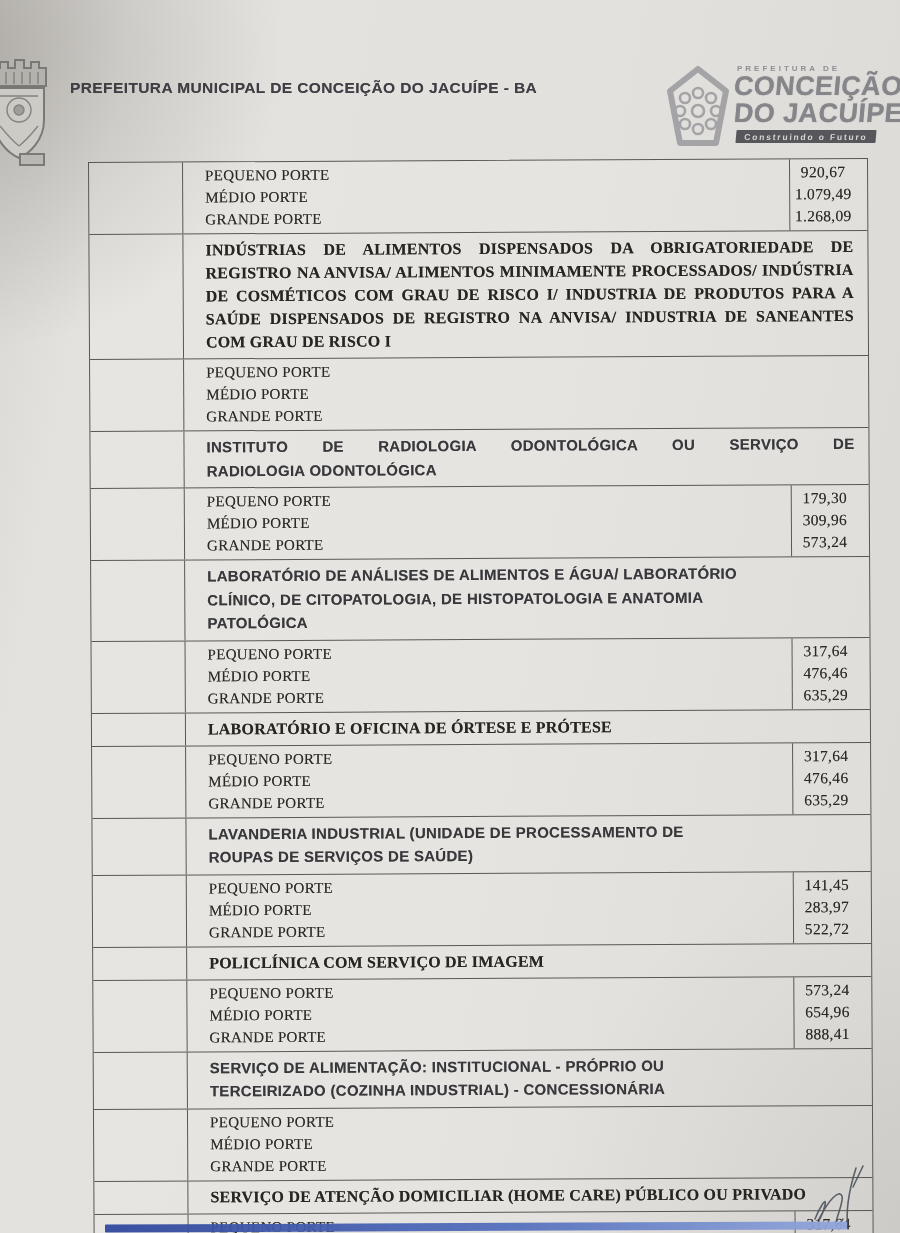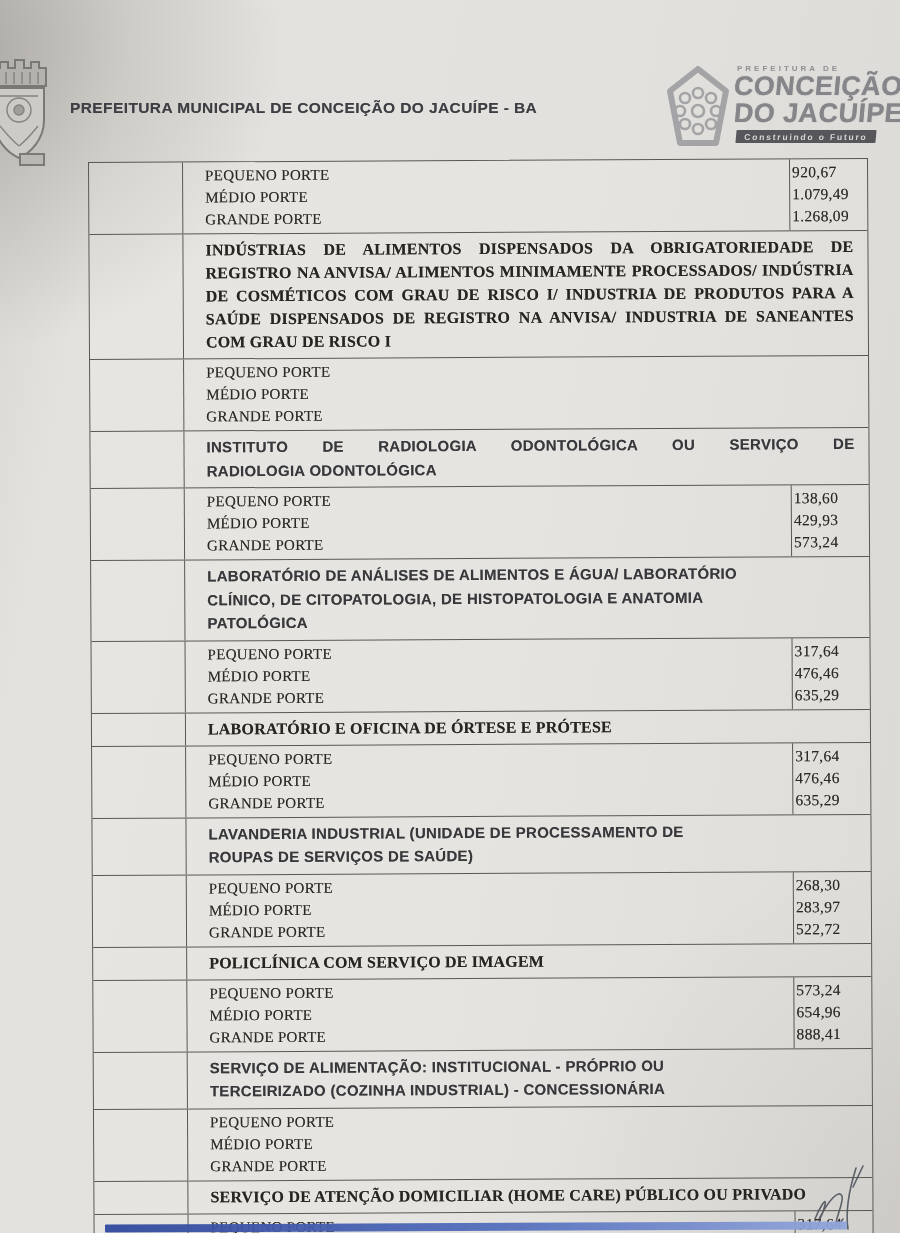--- a/index.html
+++ b/index.html
@@ -13,21 +13,21 @@
     width:900px;height:1233px;position:relative;overflow:hidden;
     font-family:"Liberation Sans","DejaVu Sans",sans-serif;
     background:
       radial-gradient(circle at -2% 4%, rgba(85,80,75,.30), rgba(85,80,75,0) 20%),
       radial-gradient(circle at 101% 99%, rgba(120,115,110,.14), rgba(120,115,110,0) 24%),
       linear-gradient(100deg,#d7d5d1 0%,#e4e2de 12%,#e3e1dd 55%,#dbd9d5 100%);
   }
   
   .crest{position:absolute;left:-16px;top:56px;width:70px;height:112px;opacity:.85;}
   .org{
-    position:absolute;left:70px;top:96px;width:580px;
+    position:absolute;left:70px;top:76px;width:580px;
     font-weight:700;font-size:15.5px;line-height:23px;letter-spacing:.4px;
     color:#3e3e44;text-shadow:0 0 .5px rgba(62,62,68,.55);
   }
   .logo{position:absolute;left:664px;top:50px;width:236px;height:118px;}
   .logo .pent{position:absolute;left:2px;top:14px;width:64px;height:86px;opacity:.8;}
   .logo .eyebrow{
     position:absolute;left:73px;top:14px;width:160px;
     font-size:8px;font-weight:700;letter-spacing:3px;color:#8f8f94;
   }
   .logo .big{
@@ -54,21 +54,21 @@
     background:rgba(255,255,255,.10);
     box-sizing:border-box;
   }
   .trow{display:flex;border-top:1px solid var(--line);}
   .trow:first-child{border-top:none;}
   .cell{box-sizing:border-box;}
   .cell.left{width:94px;flex:none;border-right:1px solid var(--line);}
   .cell.main{flex:1;padding:2px 8px 3px 22px;}
   .cell.val{
     width:78px;flex:none;border-left:1px solid var(--line);
-    padding:2px 13px 3px 2px;text-align:left;
+    padding:2px 13px 3px 2px;text-align:center;
   }
   .porte,.fee{
     font-family:"Liberation Serif","DejaVu Serif",serif;
     font-size:15px;line-height:22px;color:var(--ink-serif);
     letter-spacing:.3px;text-shadow:0 0 .4px rgba(43,41,35,.5);
   }
   .fee{font-size:15.5px;}
   .cell.cat{flex:1;padding:4px 14px 5px 22px;}
   .cat.serif .catline{
     font-family:"Liberation Serif","DejaVu Serif",serif;
@@ -172,22 +172,22 @@
         </div>
       </div>
       <div class="trow rates">
         <div class="cell left"></div>
         <div class="cell main">
           <div class="porte">PEQUENO PORTE</div>
           <div class="porte">MÉDIO PORTE</div>
           <div class="porte">GRANDE PORTE</div>
         </div>
         <div class="cell val">
-          <div class="fee">138,60</div>
-          <div class="fee">429,93</div>
+          <div class="fee">179,30</div>
+          <div class="fee">309,96</div>
           <div class="fee">573,24</div>
         </div>
       </div>
       <div class="trow category">
         <div class="cell left"></div>
         <div class="cell cat sans">
           <div class="catline">LABORATÓRIO DE ANÁLISES DE ALIMENTOS E ÁGUA/ LABORATÓRIO</div>
           <div class="catline">CLÍNICO, DE CITOPATOLOGIA, DE HISTOPATOLOGIA E ANATOMIA</div>
           <div class="catline">PATOLÓGICA</div>
         </div>
@@ -232,21 +232,21 @@
         </div>
       </div>
       <div class="trow rates">
         <div class="cell left"></div>
         <div class="cell main">
           <div class="porte">PEQUENO PORTE</div>
           <div class="porte">MÉDIO PORTE</div>
           <div class="porte">GRANDE PORTE</div>
         </div>
         <div class="cell val">
-          <div class="fee">268,30</div>
+          <div class="fee">141,45</div>
           <div class="fee">283,97</div>
           <div class="fee">522,72</div>
         </div>
       </div>
       <div class="trow category">
         <div class="cell left"></div>
         <div class="cell cat serif">
           <div class="catline">POLICLÍNICA COM SERVIÇO DE IMAGEM</div>
         </div>
       </div>

